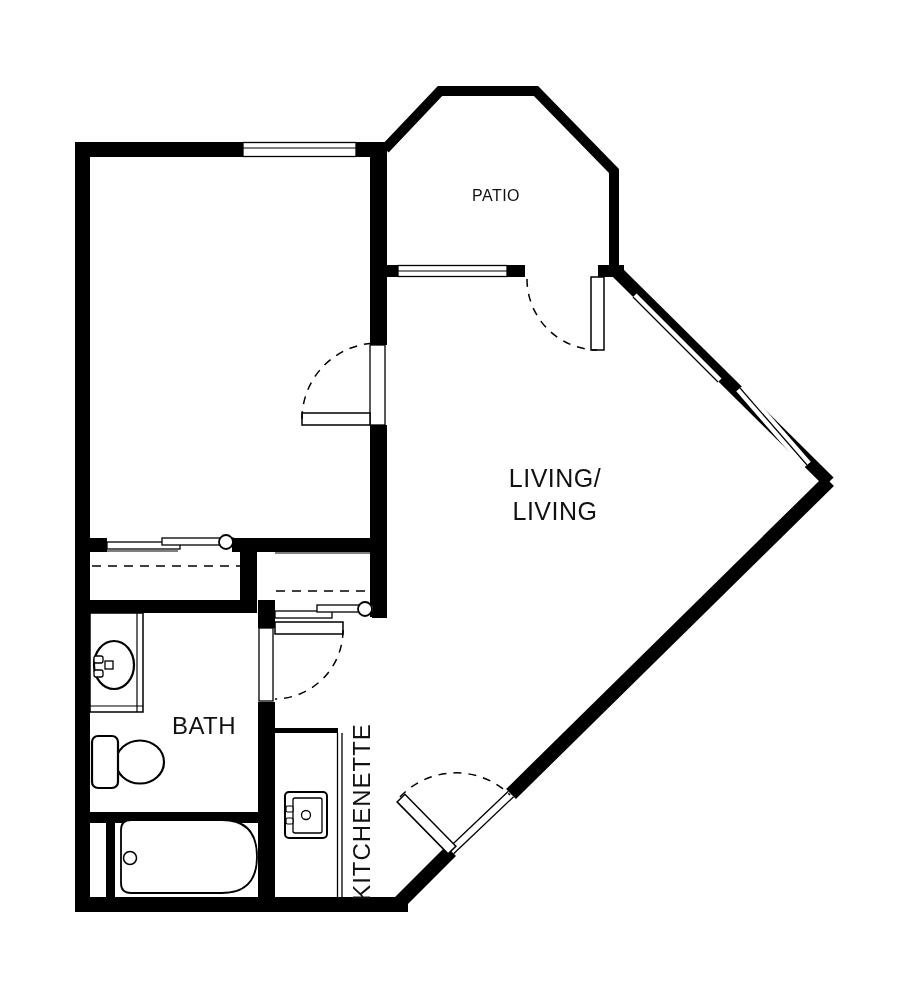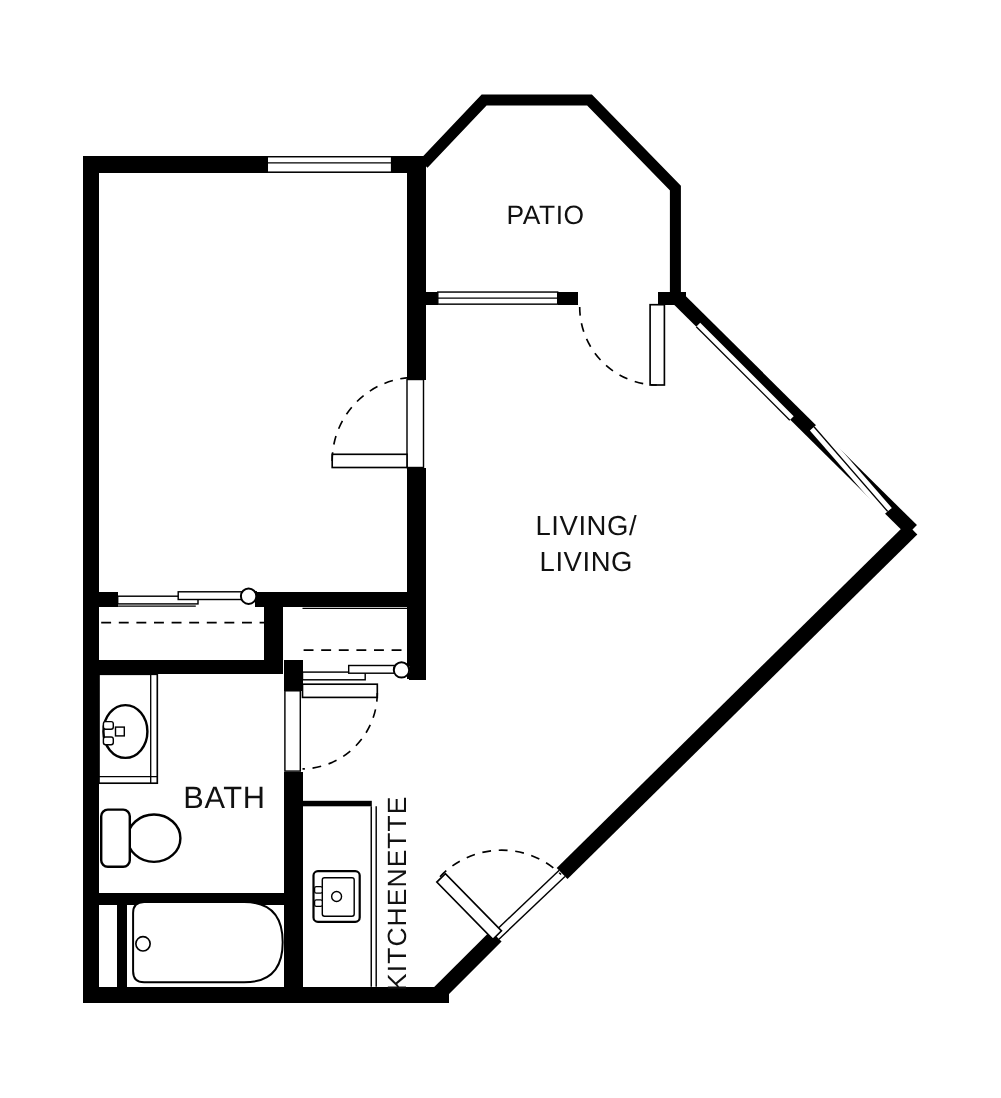--- a/index.html
+++ b/index.html
@@ -2,23 +2,23 @@
 <html><head>
 <meta charset="utf-8">
 <style>
   html,body{margin:0;padding:0;background:#ffffff;}
   #plan{position:relative;width:910px;height:998px;background:#ffffff;overflow:hidden;
         font-family:"Liberation Sans", sans-serif;}
   #plan svg{position:absolute;left:0;top:0;}
   .room-label{position:absolute;transform:translate(-50%,-50%);color:#111;
               white-space:nowrap;letter-spacing:0.5px;line-height:1.3;}
   .lbl-bedroom{font-size:26px;}
-  .lbl-patio{font-size:24px;}
+  .lbl-patio{font-size:16px;}
   .lbl-living{font-size:25px;text-align:center;line-height:33px;}
-  .lbl-bath{font-size:28px;}
+  .lbl-bath{font-size:24px;}
   .lbl-kitchenette{font-size:24px;transform:translate(-50%,-50%) rotate(-90deg);letter-spacing:1px;}
   .lbl-unit{font-size:47px;letter-spacing:1px;}
 </style>
 </head>
 <body>
 
 <div id="plan">
 
   <svg width="910" height="998" viewBox="0 0 910 998">
 
@@ -145,21 +145,21 @@
         <rect x="286" y="806" width="7" height="6" rx="1.5" fill="#fff" stroke="#000" stroke-width="1.2"></rect>
         <rect x="286" y="818" width="7" height="6" rx="1.5" fill="#fff" stroke="#000" stroke-width="1.2"></rect>
         <circle cx="306" cy="815" r="4.5" fill="#fff" stroke="#000" stroke-width="1.3"></circle>
       </g>
     </g>
   </svg>
 
 
   <div class="room-label lbl-patio" style="left:496px;top:196px;">PATIO</div>
 
-  <div class="room-label lbl-living" style="left:533px;top:495px;">
+  <div class="room-label lbl-living" style="left:555px;top:495px;">
     <div>LIVING/</div>
     <div>LIVING</div>
   </div>
 
   <div class="room-label lbl-bath" style="left:204px;top:726px;">BATH</div>
 
   <div class="room-label lbl-kitchenette" style="left:362px;top:812px;">KITCHENETTE</div>
 
 </div>
 

